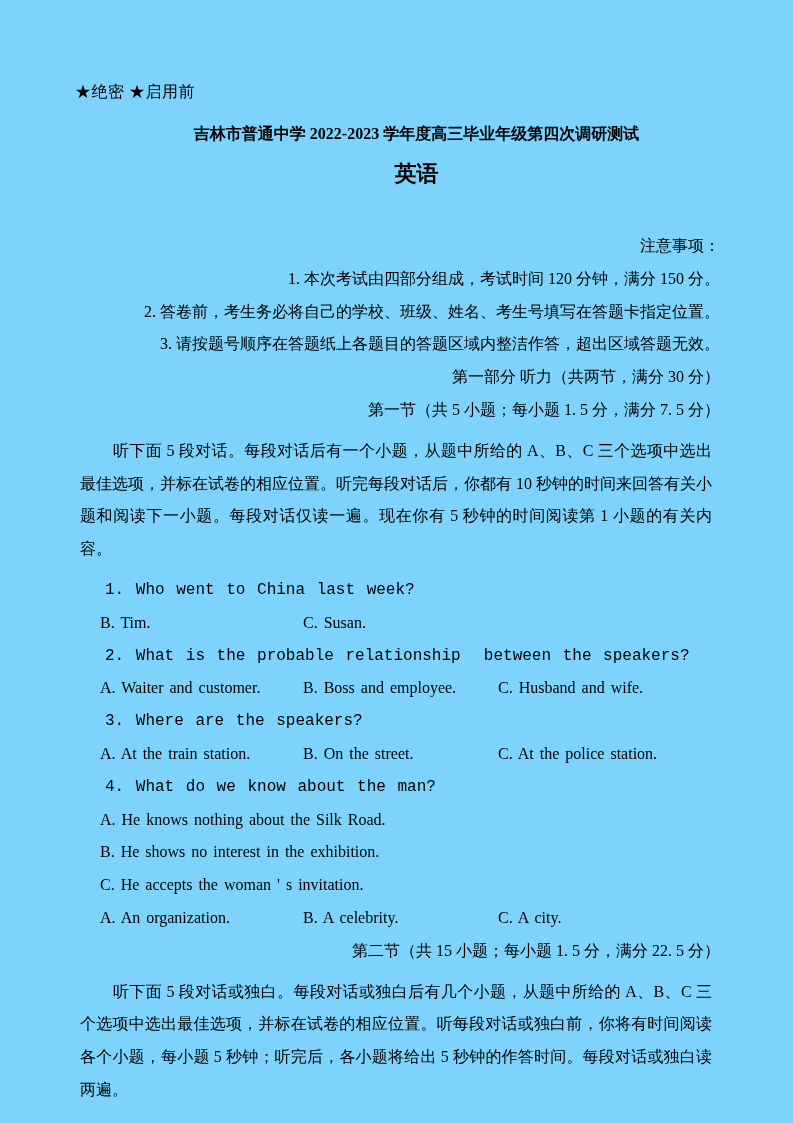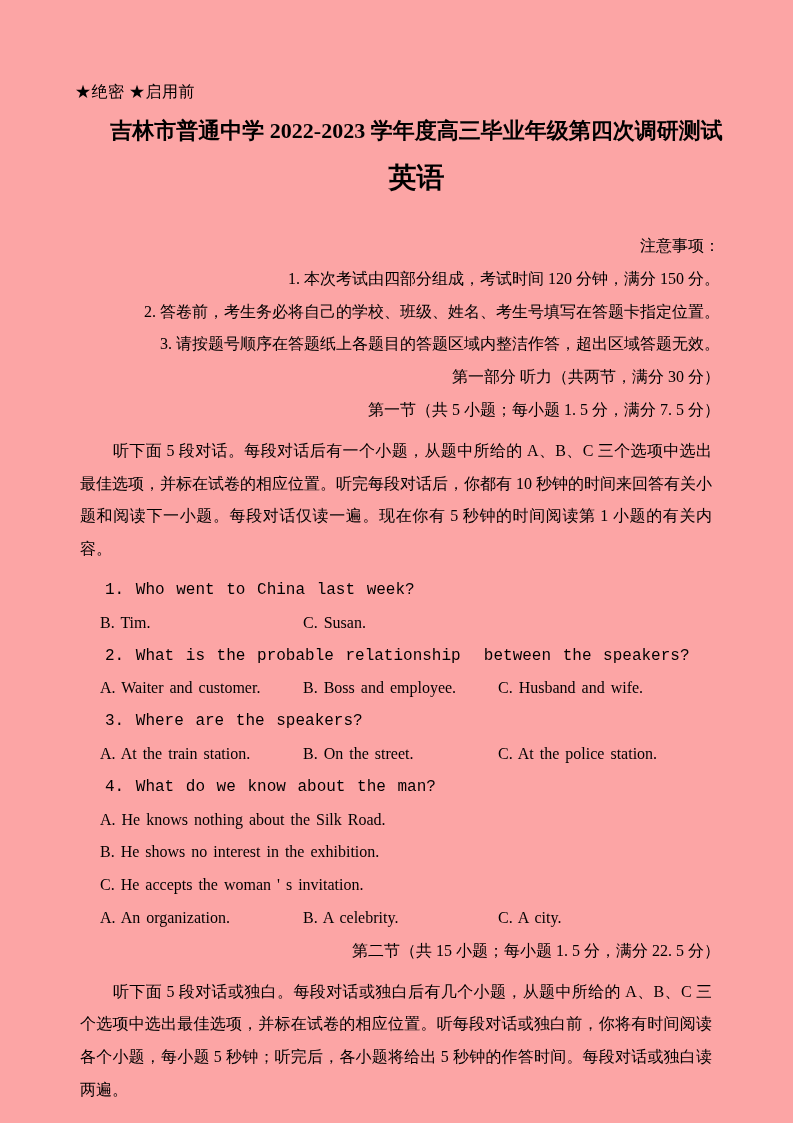--- a/index.html
+++ b/index.html
@@ -5,54 +5,54 @@
   html, body {
     margin: 0;
     padding: 0;
     background: #e8e8e8;
   }
   .page {
     position: relative;
     width: 793px;
     height: 1123px;
     margin: 0 auto;
-    background: #fca5a5;
+    background: #7dd3fc;
     color: #000000;
     font-family: "Liberation Serif", "DejaVu Serif", serif;
     overflow: hidden;
   }
   .secrecy {
     position: absolute;
     left: 75px;
     top: 82px;
     font-size: 16px;
     letter-spacing: 0.5px;
     white-space: pre;
   }
   .title {
     position: absolute;
     left: 0;
     right: 0;
     top: 115px;
-    margin: 1px;
+    margin: 9px;
     padding-left: 40px;
     text-align: center;
-    font-size: 22px;
+    font-size: 16px;
     font-weight: 700;
     white-space: nowrap;
   }
   .subtitle {
     position: absolute;
     left: 0;
     right: 0;
     top: 159px;
     margin: 0;
     padding-left: 40px;
     text-align: center;
-    font-size: 28px;
+    font-size: 22px;
     font-weight: 700;
   }
   .doc-body {
     position: absolute;
     left: 72px;
     top: 230px;
     width: 648px;
     font-size: 16px;
     line-height: 32.8px;
   }

